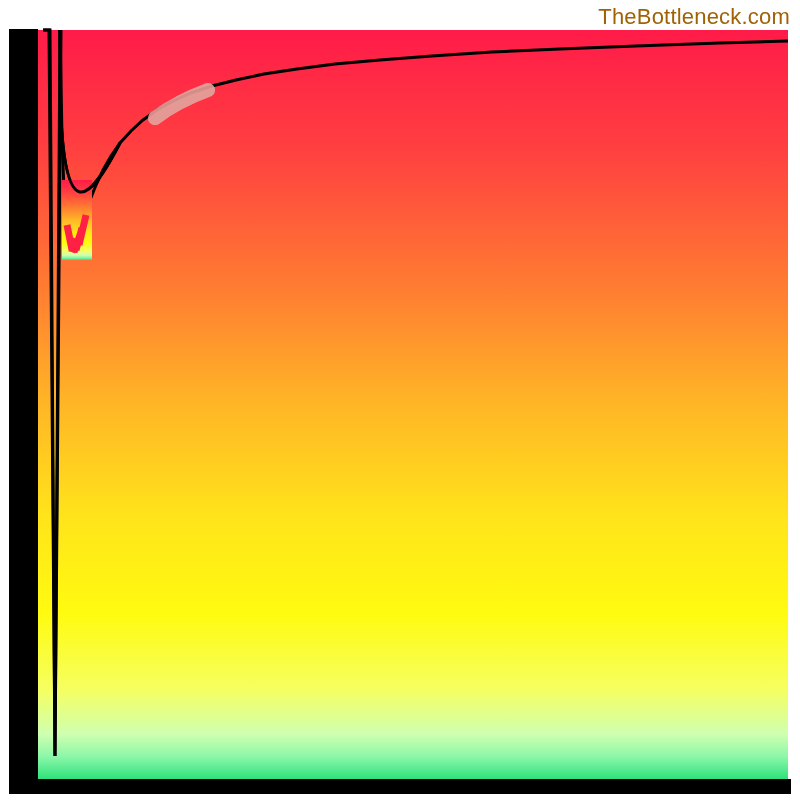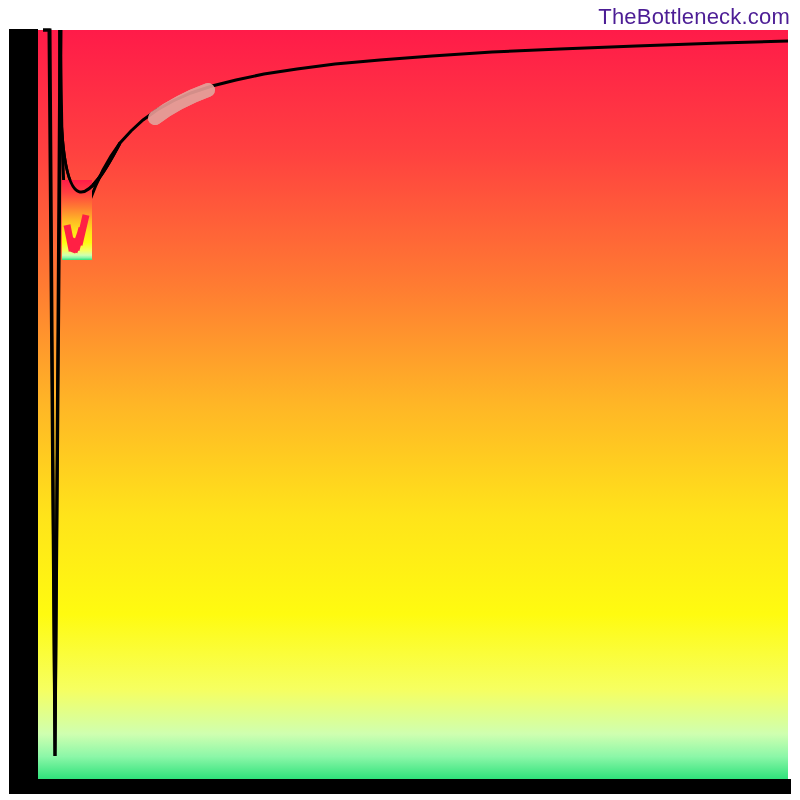--- a/index.html
+++ b/index.html
@@ -14,21 +14,21 @@
   .stage {
     position: relative;
     width: 800px;
     height: 800px;
   }
   .watermark {
     position: absolute;
     top: 4px;
     right: 10px;
     font-size: 22px;
-    color: #4c1d95;
+    color: #a16207;
     font-weight: 400;
     letter-spacing: 0.2px;
   }
   svg {
     display: block;
   }
 </style>
 </head>
 <body>
 

